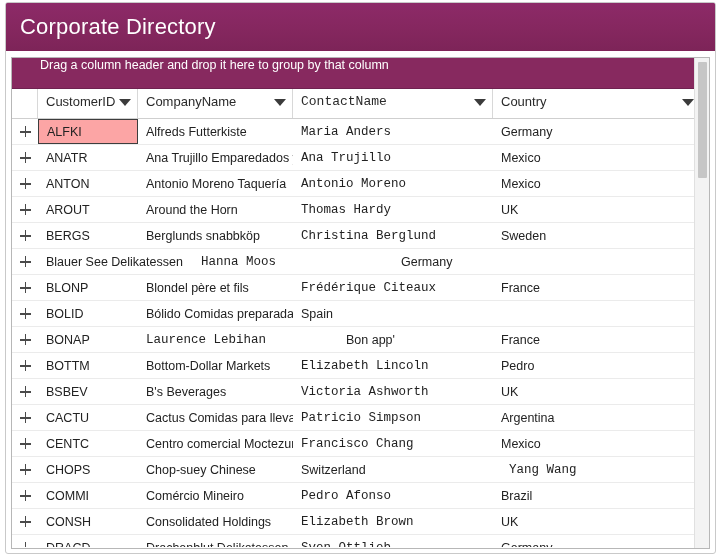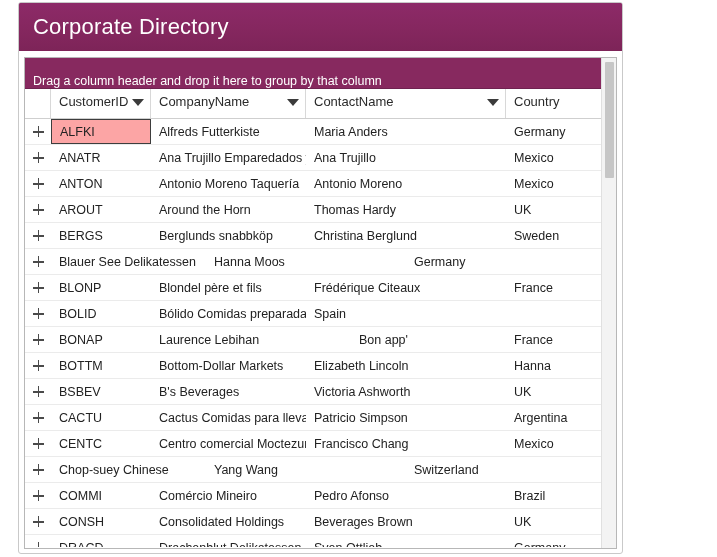--- a/index.html
+++ b/index.html
@@ -11,23 +11,23 @@
   #app {
     position: relative;
     width: 717px;
     height: 557px;
     overflow: hidden;
     background: #ffffff;
     box-sizing: border-box;
   }
   .window {
     position: absolute;
-    left: 18px;
+    left: 5px;
     top: 2px;
-    width: 605px;
+    width: 711px;
     height: 552px;
     border: 1px solid #c9c9c9;
     border-radius: 3px;
     box-sizing: border-box;
     background: #ffffff;
     overflow: hidden;
   }
   .titlebar {
     height: 48px;
     background: linear-gradient(to bottom, #8d2a68 0%, #85275f 55%, #7d2458 100%);
@@ -51,22 +51,22 @@
     background: #ffffff;
     position: relative;
     overflow: hidden;
   }
   .group-panel {
     height: 31px;
     background: #87295f;
     color: #ffffff;
     font-size: 12.5px;
     display: flex;
-    align-items: flex-end;
-    padding-left: 8px;
+    align-items: flex-start;
+    padding-left: 28px;
     box-sizing: border-box;
     border-bottom: 1px solid #6f2250;
   }
   .header-row {
     display: flex;
     height: 30px;
     background: #ffffff;
     border-bottom: 1px solid #cfcfcf;
     box-sizing: border-box;
     align-items: stretch;
@@ -99,21 +99,21 @@
     top: 3px;
     width: 0;
     height: 0;
     border-left: 6px solid transparent;
     border-right: 6px solid transparent;
     border-top: 7px solid #3b3b3b;
   }
   .col-expand { width: 26px; flex: 0 0 26px; }
   .col-cust   { width: 100px; flex: 0 0 100px; }
   .col-comp   { width: 155px; flex: 0 0 155px; }
-  .col-cont   { width: 200px; flex: 0 0 200px; }
+  .col-cont   { width: 200px; flex: 0 0 200px; font-family: Liberation Mono, monospace; }
   .col-ctry   { width: 208px; flex: 0 0 208px; }
 
   .rows-area {
     position: relative;
     height: 428px;
     overflow: hidden;
   }
   .row {
     display: flex;
     height: 26px;
@@ -296,21 +296,21 @@
             <div class="cell col-comp">Bon app'</div>
             <div class="cell col-ctry">France</div>
           </div>
           <div class="row">
             <div class="cell exp col-expand">
               <span class="plus"></span>
             </div>
             <div class="cell col-cust cell-first">BOTTM</div>
             <div class="cell col-comp">Bottom-Dollar Markets</div>
             <div class="cell col-cont">Elizabeth Lincoln</div>
-            <div class="cell col-ctry">Hanna</div>
+            <div class="cell col-ctry">Pedro</div>
           </div>
           <div class="row">
             <div class="cell exp col-expand">
               <span class="plus"></span>
             </div>
             <div class="cell col-cust cell-first">BSBEV</div>
             <div class="cell col-comp">B's Beverages</div>
             <div class="cell col-cont">Victoria Ashworth</div>
             <div class="cell col-ctry">UK</div>
           </div>
@@ -329,40 +329,41 @@
             </div>
             <div class="cell col-cust cell-first">CENTC</div>
             <div class="cell col-comp">Centro comercial Moctezum</div>
             <div class="cell col-cont">Francisco Chang</div>
             <div class="cell col-ctry">Mexico</div>
           </div>
           <div class="row">
             <div class="cell exp col-expand">
               <span class="plus"></span>
             </div>
+            <div class="cell col-cust cell-first">CHOPS</div>
             <div class="cell col-comp">Chop-suey Chinese</div>
+            <div class="cell col-ctry">Switzerland</div>
             <div class="cell col-cont">Yang Wang</div>
-            <div class="cell col-ctry">Switzerland</div>
           </div>
           <div class="row">
             <div class="cell exp col-expand">
               <span class="plus"></span>
             </div>
             <div class="cell col-cust cell-first">COMMI</div>
             <div class="cell col-comp">Comércio Mineiro</div>
             <div class="cell col-cont">Pedro Afonso</div>
             <div class="cell col-ctry">Brazil</div>
           </div>
           <div class="row">
             <div class="cell exp col-expand">
               <span class="plus"></span>
             </div>
             <div class="cell col-cust cell-first">CONSH</div>
             <div class="cell col-comp">Consolidated Holdings</div>
-            <div class="cell col-cont">Beverages Brown</div>
+            <div class="cell col-cont">Elizabeth Brown</div>
             <div class="cell col-ctry">UK</div>
           </div>
           <div class="row">
             <div class="cell exp col-expand">
               <span class="plus"></span>
             </div>
             <div class="cell col-cust cell-first">DRACD</div>
             <div class="cell col-comp">Drachenblut Delikatessen</div>
             <div class="cell col-cont">Sven Ottlieb</div>
             <div class="cell col-ctry">Germany</div>

